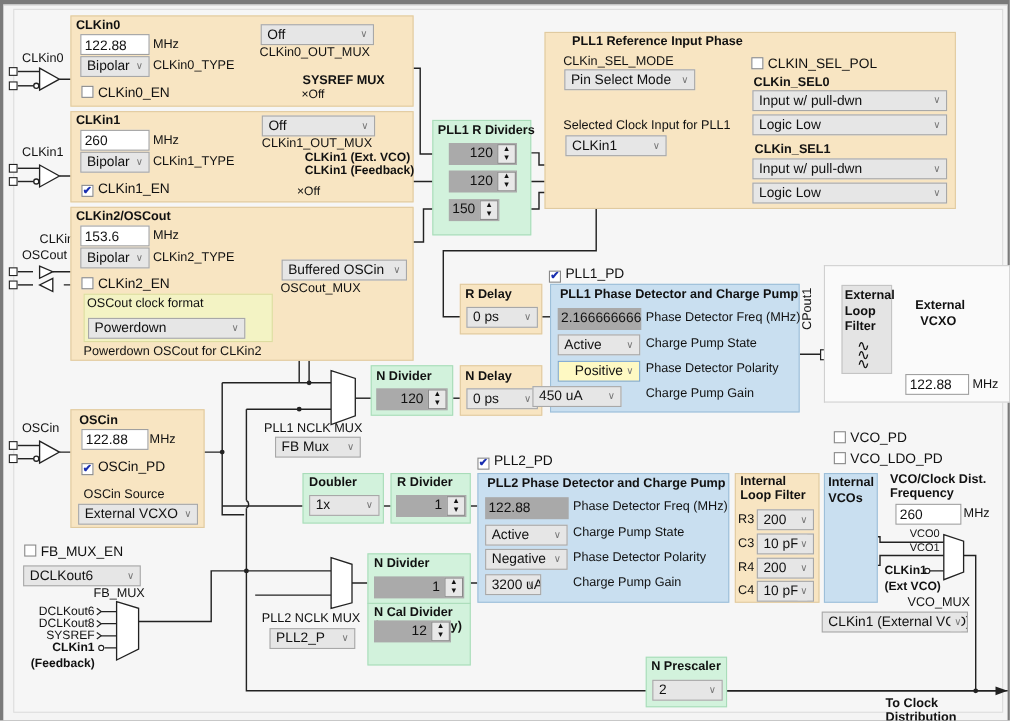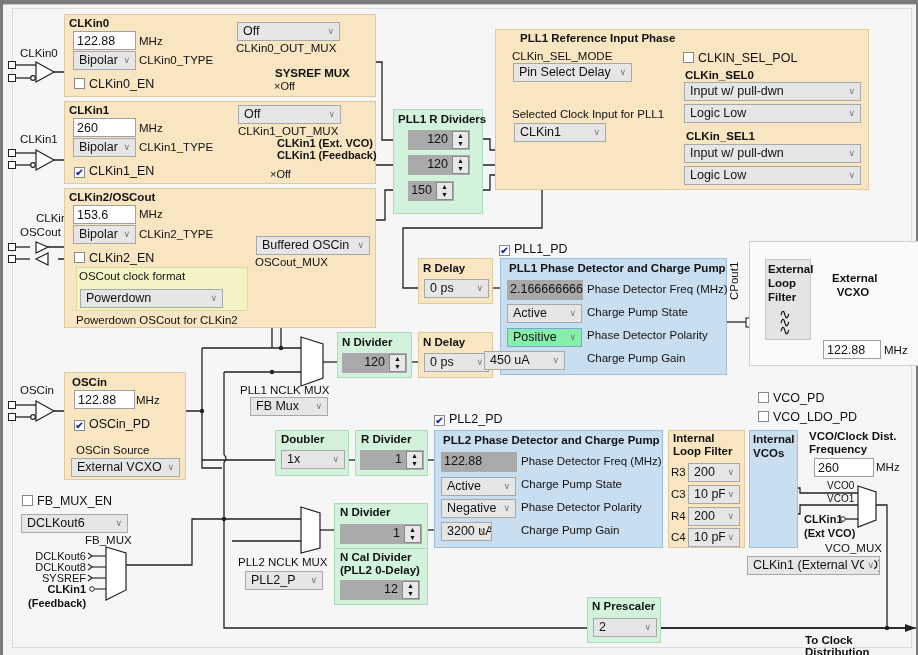--- a/index.html
+++ b/index.html
@@ -10,21 +10,21 @@
   .abs { position:absolute; }
   .panel-tan { position:absolute; background:#f8e5c2; border:1px solid #e0caa0; }
   .panel-green { position:absolute; background:#d2f2dc; border:1px solid #a9dcb9; }
   .panel-blue { position:absolute; background:#c9dff0; border:1px solid #9dbfd9; }
   .panel-yellow { position:absolute; background:#f3f3c4; border:1px solid #dddca0; }
   .ttl { position:absolute; font-weight:bold; font-size:11.5px; }
   .lbl { position:absolute; font-size:11.5px; white-space:nowrap; }
   .tb { position:absolute; background:#fff; border:1px solid #a0a0a0; font-size:12.5px; padding:1px 3px; height:19px; line-height:16px; }
   .dd { position:absolute; background:#e6e6e6; border:1px solid #a8a8a8; font-size:12.5px; padding:0 5px; height:19px; line-height:17px; white-space:nowrap; overflow:hidden; }
   .dd .chev { position:absolute; right:5px; top:0; font-size:9px; color:#777; }
-  .dd.focus { background:#86efac; border-color:#7aa6d6; }
+  .dd.focus { background:#fef9c3; border-color:#7aa6d6;text-align:center; }
   .spin { position:absolute; background:#aaa; height:20px; font-size:12.5px; text-align:right; padding-right:22px; line-height:19px; }
   .spin .arrows { position:absolute; right:1px; top:1px; width:17px; height:18px; background:#e8e8e8; border:1px solid #8a8a8a; font-size:7px; line-height:8px; text-align:center; }
   .ro { position:absolute; background:#a9a9a9; font-size:12.5px; padding:0 3px; height:20px; line-height:19px; overflow:hidden; white-space:nowrap; }
   .cb { position:absolute; font-size:12.5px; white-space:nowrap; line-height:14px; }
   .cb .box { display:inline-block; width:11px; height:11px; border:1px solid #888; background:#fff; vertical-align:-1px; margin-right:4px; font-size:10px; line-height:9px; color:#1a2fb0; font-weight:bold; text-align:center; }
   svg.wires { position:absolute; left:0; top:0; width:918px; height:655px; pointer-events:none; }
   .pin { position:absolute; width:8px; height:8px; border:1px solid #222; background:#fff; }
 </style>
 </head>
 <body>
@@ -225,21 +225,21 @@
 
 <div class="panel-green" style="left:393px;top:109px;width:90px;height:105px"></div>
 <div class="ttl" style="left:398px;top:113px">PLL1 R Dividers</div>
 <div class="spin" style="left:408px;top:130px;width:62px"><span>120</span><span class="arrows">▲<br>▼</span></div>
 <div class="spin" style="left:408px;top:155px;width:62px"><span>120</span><span class="arrows">▲<br>▼</span></div>
 <div class="spin" style="left:408px;top:181px;width:46px"><span>150</span><span class="arrows">▲<br>▼</span></div>
 
 <div class="panel-tan" style="left:495px;top:29px;width:374px;height:161px"></div>
 <div class="ttl" style="left:520px;top:32px">PLL1 Reference Input Phase</div>
 <div class="lbl" style="left:512px;top:50px">CLKin_SEL_MODE</div>
-<div class="dd" style="left:513px;top:63px;width:119px"><span>Pin Select Delay</span><span class="chev">∨</span></div>
+<div class="dd" style="left:513px;top:63px;width:119px"><span>Pin Select Mode</span><span class="chev">∨</span></div>
 <div class="lbl" style="left:512px;top:108px">Selected Clock Input for PLL1</div>
 <div class="dd" style="left:514px;top:123px;width:92px"><span>CLKin1</span><span class="chev">∨</span></div>
 <div class="cb" style="left:683px;top:51px"><span class="box"></span><span>CLKIN_SEL_POL</span></div>
 <div class="ttl" style="left:685px;top:69px">CLKin_SEL0</div>
 <div class="dd" style="left:684px;top:82px;width:177px"><span>Input w/ pull-dwn</span><span class="chev">∨</span></div>
 <div class="dd" style="left:684px;top:104px;width:177px"><span>Logic Low</span><span class="chev">∨</span></div>
 <div class="ttl" style="left:686px;top:130px">CLKin_SEL1</div>
 <div class="dd" style="left:684px;top:144px;width:177px"><span>Input w/ pull-dwn</span><span class="chev">∨</span></div>
 <div class="dd" style="left:684px;top:166px;width:177px"><span>Logic Low</span><span class="chev">∨</span></div>
 
@@ -342,19 +342,19 @@
 <div class="lbl" style="left:28px;top:597px;font-size:11px;font-weight:bold">(Feedback)</div>
 
 <div class="lbl" style="left:238px;top:556px">PLL2 NCLK MUX</div>
 <div class="dd" style="left:245px;top:571px;width:78px"><span>PLL2_P</span><span class="chev">∨</span></div>
 <div class="panel-green" style="left:334px;top:503px;width:94px;height:102px"></div>
 <div class="ttl" style="left:340px;top:506px">N Divider</div>
 <div class="spin" style="left:340px;top:524px;width:82px"><span>1</span><span class="arrows">▲<br>▼</span></div>
 <div class="abs" style="left:334px;top:548px;width:94px;height:1px;background:#a9dcb9"></div>
 <div class="ttl" style="left:340px;top:551px">N Cal Divider</div>
 <div class="ttl" style="left:340px;top:564px">(PLL2 0-Delay)</div>
-<div class="spin" style="left:340px;top:580px;width:80px"><span>12</span><span class="arrows">▲<br>▼</span></div>
+<div class="spin" style="left:340px;top:564px;width:70px"><span>12</span><span class="arrows">▲<br>▼</span></div>
 
 <div class="panel-green" style="left:587px;top:597px;width:74px;height:46px"></div>
 <div class="ttl" style="left:592px;top:600px">N Prescaler</div>
 <div class="dd" style="left:593px;top:618px;width:64px"><span>2</span><span class="chev">∨</span></div>
 
 <div class="ttl" style="left:805px;top:634px">To Clock Distribution</div>
 
 </body></html>

